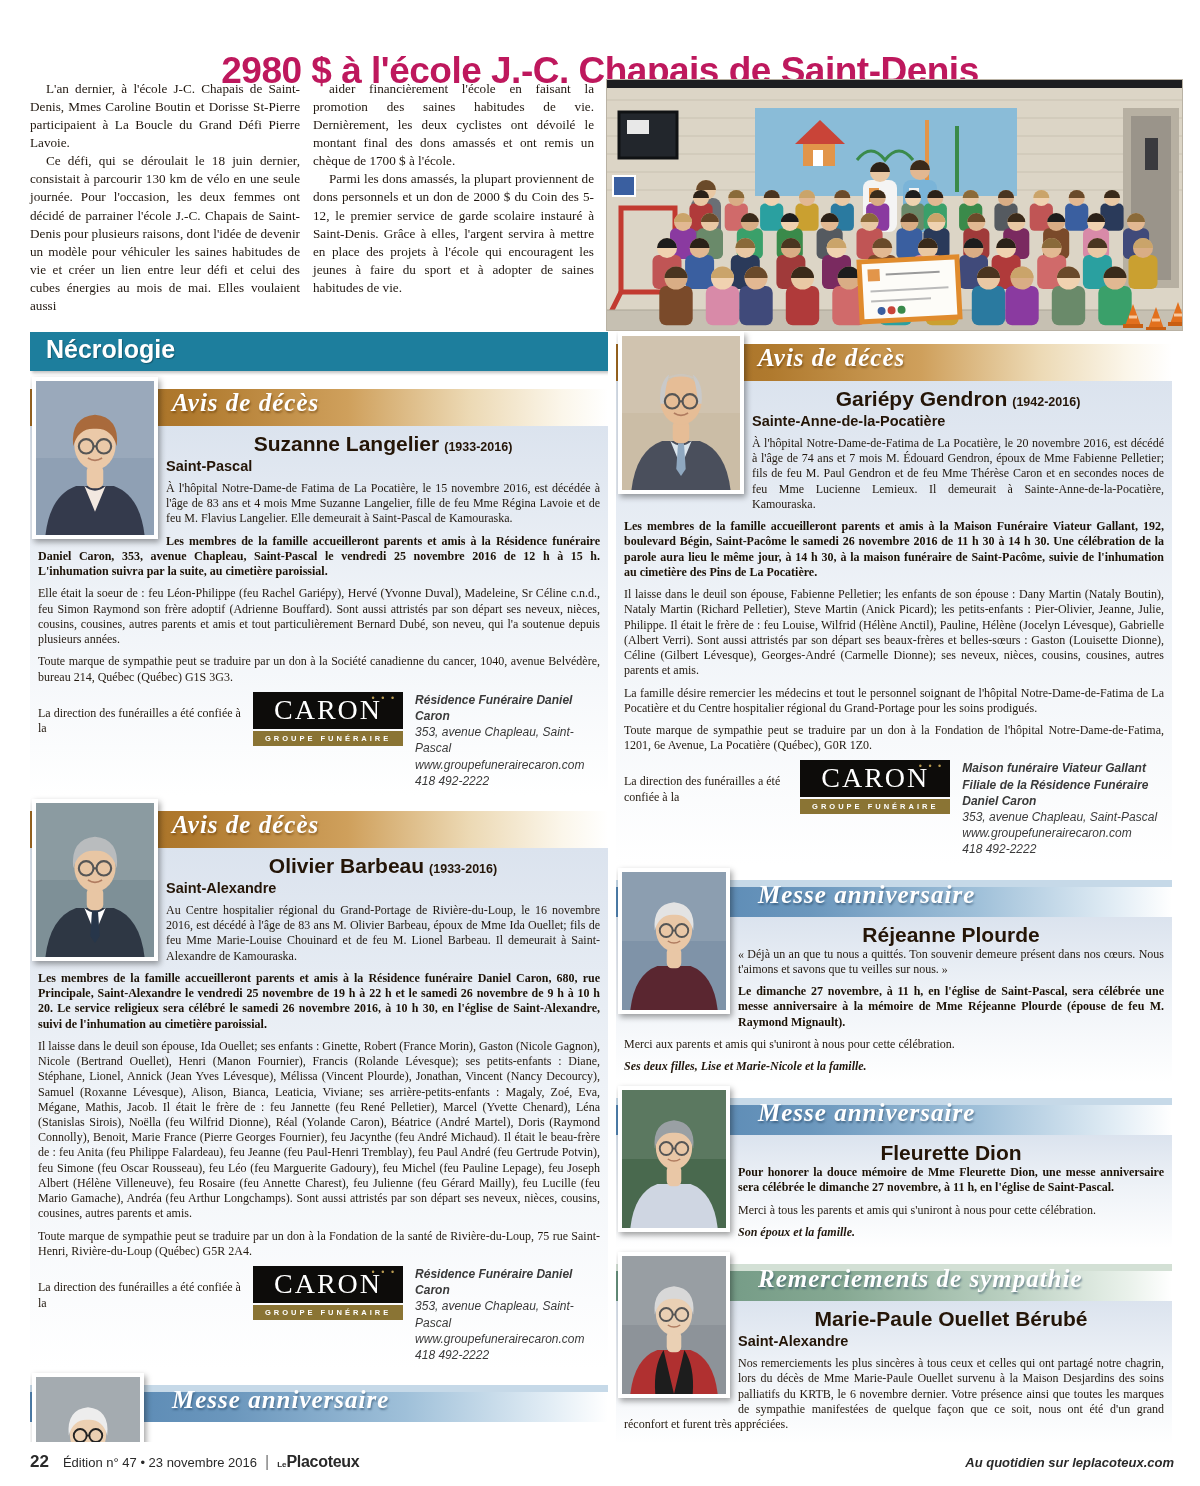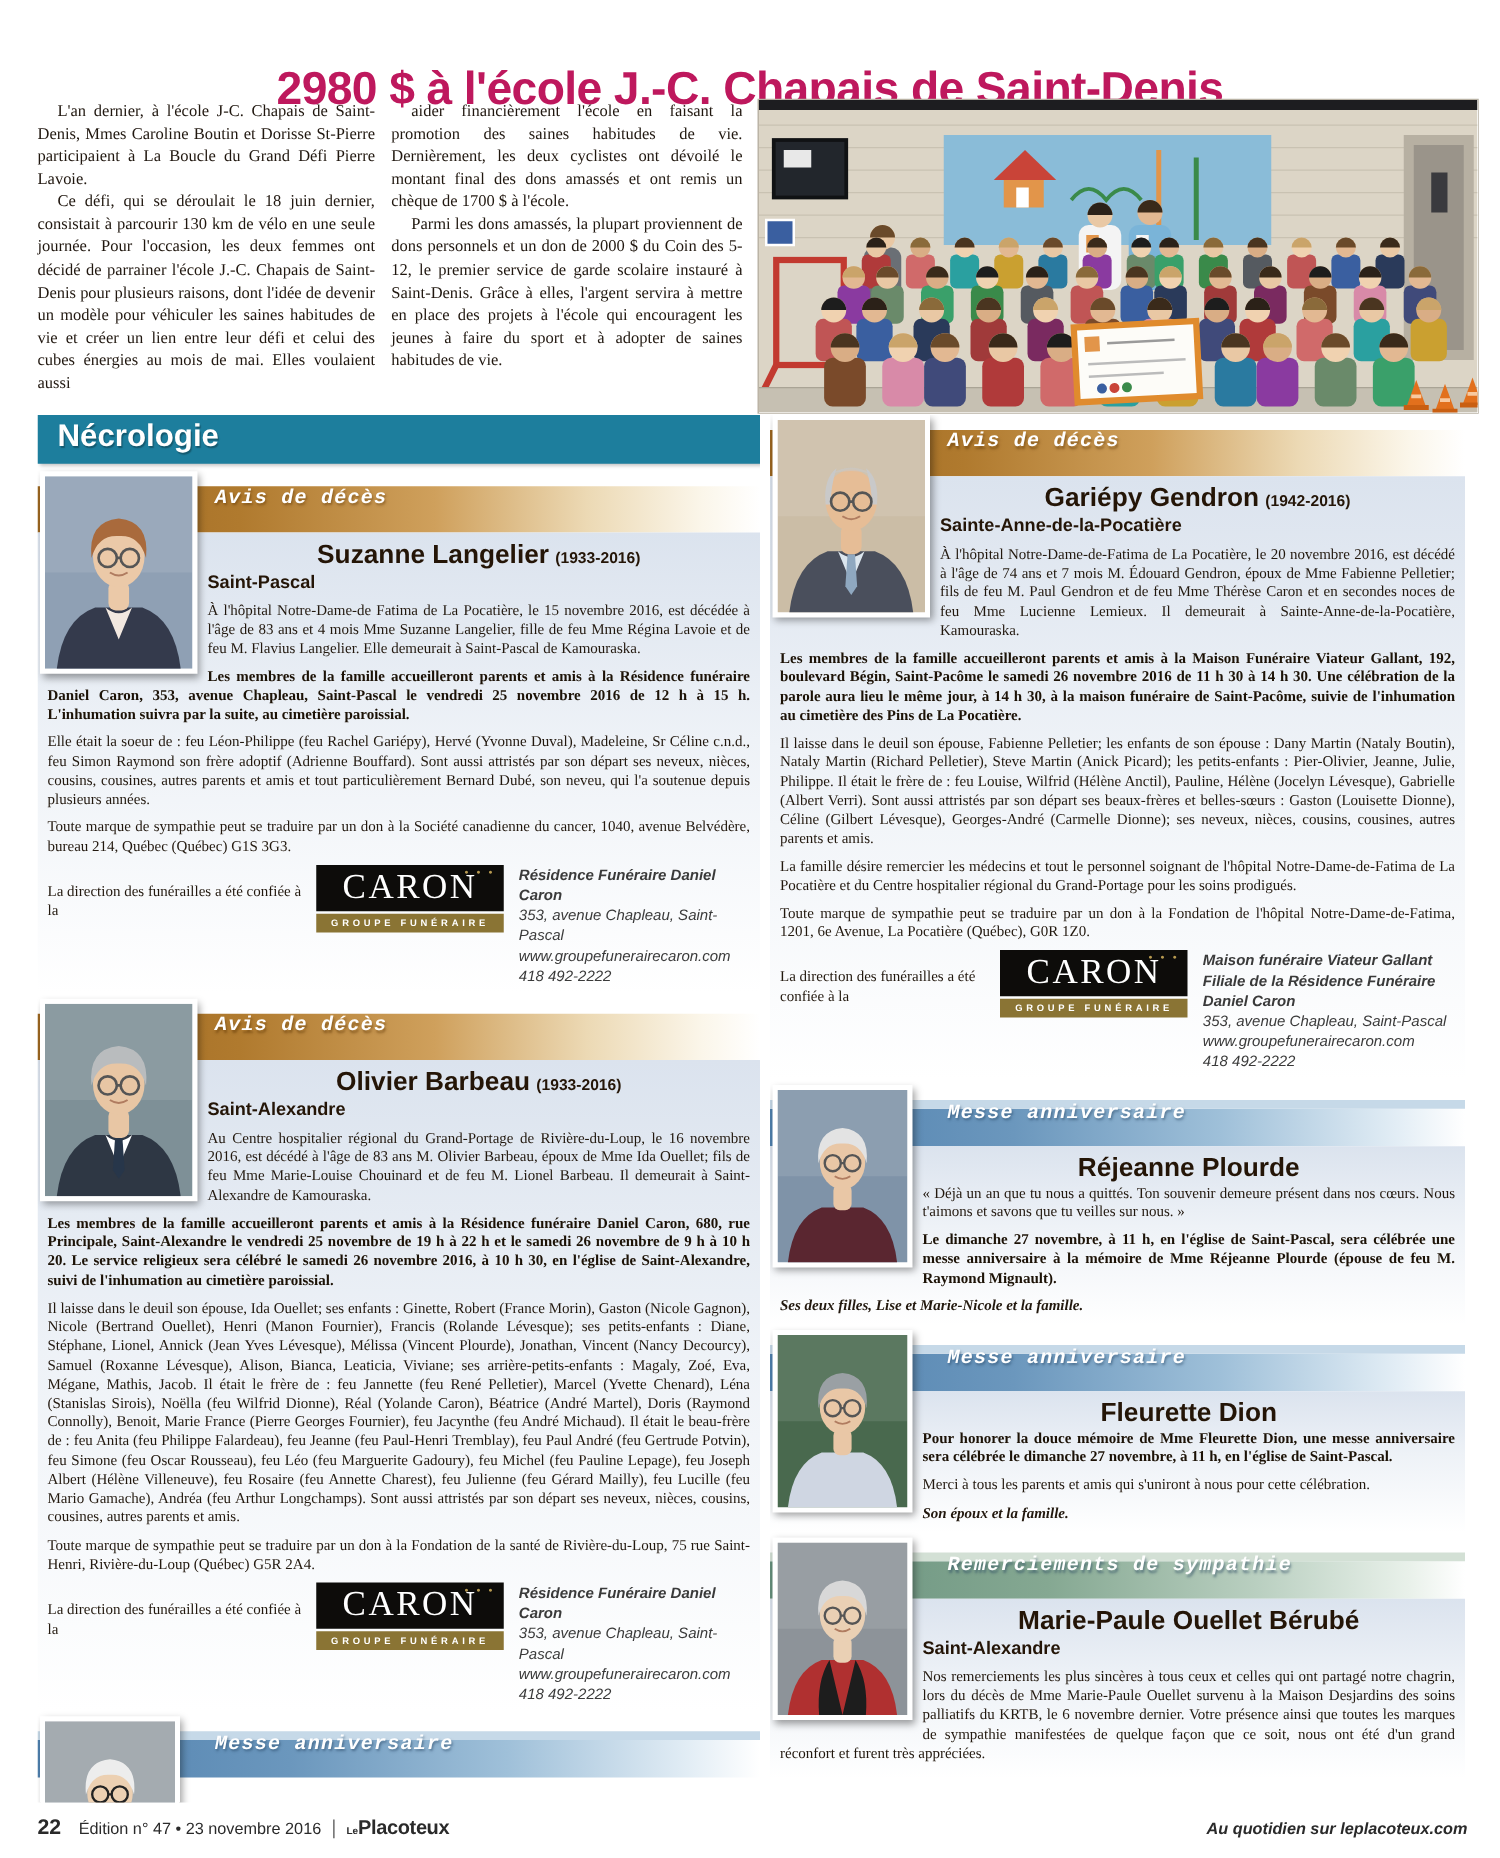--- a/index.html
+++ b/index.html
@@ -38,22 +38,22 @@
   .obit-photo{position:absolute;top:-12px;left:2px;width:118px;height:154px;background:#fff;
     padding:4px;box-shadow:2px 3px 6px rgba(0,0,0,.38);z-index:3;}
   .obit-photo svg{display:block;width:100%;height:100%;}
   .obit.small .obit-photo{width:104px;height:138px;}
   .obit-banner{position:relative;height:37px;z-index:1;}
   .banner-gold{background:linear-gradient(90deg,#9c6620 0%,#b07a2e 28%,#cfa05c 55%,#ecd9b4 76%,#fbf6ea 92%,#ffffff 100%);}
   .banner-blue{height:30px;border-top:7px solid #c6d9e8;
     background:linear-gradient(90deg,#4f80ae 0%,#6b97bd 35%,#9fc0d9 65%,#e2edf5 90%,#ffffff 100%);}
   .banner-green{height:30px;border-top:7px solid #d3e0d5;
     background:linear-gradient(90deg,#66907c 0%,#85a892 40%,#b9cfc0 70%,#e9f1ea 92%,#ffffff 100%);}
-  .script{position:absolute;left:142px;top:0;font-family:Liberation Mono, monospace;
-    font-style:italic;font-weight:bold;font-size:16px;color:#fff;letter-spacing:1px;
+  .script{position:absolute;left:142px;top:0;font-family:Liberation Serif, serif;
+    font-style:italic;font-weight:bold;font-size:25px;color:#fff;letter-spacing:1px;
     text-shadow:1px 2px 2px rgba(90,50,0,.5);white-space:nowrap;}
   .banner-blue .script,.banner-green .script{top:-6px;text-shadow:1px 2px 2px rgba(30,60,90,.5);}
   .obit-body{position:relative;z-index:2;background:linear-gradient(180deg,#dbe3ee 0%,#eef2f7 45%,#ffffff 100%);
     padding:5px 8px 6px;}
   .spacer{float:left;width:128px;height:112px;}
   .obit.small .spacer{width:114px;height:98px;}
   .obit h3{text-align:center;font-size:21px;font-weight:bold;color:#241507;margin:1px 0 0;}
   .obit h3 .years{font-size:12.5px;margin-left:5px;}
   .obit h4{text-align:left;font-size:14.5px;font-weight:bold;color:#241507;margin:2px 0 7px;}
   .obit p{font-family:"Liberation Serif",serif;font-size:12px;line-height:1.27;
@@ -500,20 +500,21 @@
           </svg>
         </div>
       <div class="obit-banner banner-blue">
         <span class="script">Messe anniversaire</span>
       </div>
       <div class="obit-body">
         <div class="spacer"></div>
         <h3><span>Réjeanne Plourde</span></h3>
         <p>« Déjà un an que tu nous a quittés.  Ton souvenir demeure présent dans nos cœurs. Nous t'aimons et savons que tu veilles sur nous. »</p>
         <p class="bold">Le dimanche 27 novembre, à 11 h, en l'église de Saint-Pascal, sera célébrée une messe anniversaire à la mémoire de Mme Réjeanne Plourde (épouse de feu M. Raymond Mignault).</p>
+        <p>Merci aux parents et amis qui s'uniront à nous pour cette célébration.</p>
         <p class="sig">Ses deux filles, Lise et Marie-Nicole et la famille.</p>
       </div>
     </section>
 
     <section class="obit small">
       <div class="obit-photo">
           <svg viewBox="0 0 100 132" preserveAspectRatio="none" width="100%" height="100%">
             <rect width="100" height="132" fill="#49694e"></rect>
             <rect width="100" height="66" fill="rgba(255,255,255,0.10)"></rect>
             <path d="M8,132 Q12,98 34,90 L66,90 Q88,98 92,132 Z" fill="#cfd6e2"></path>

